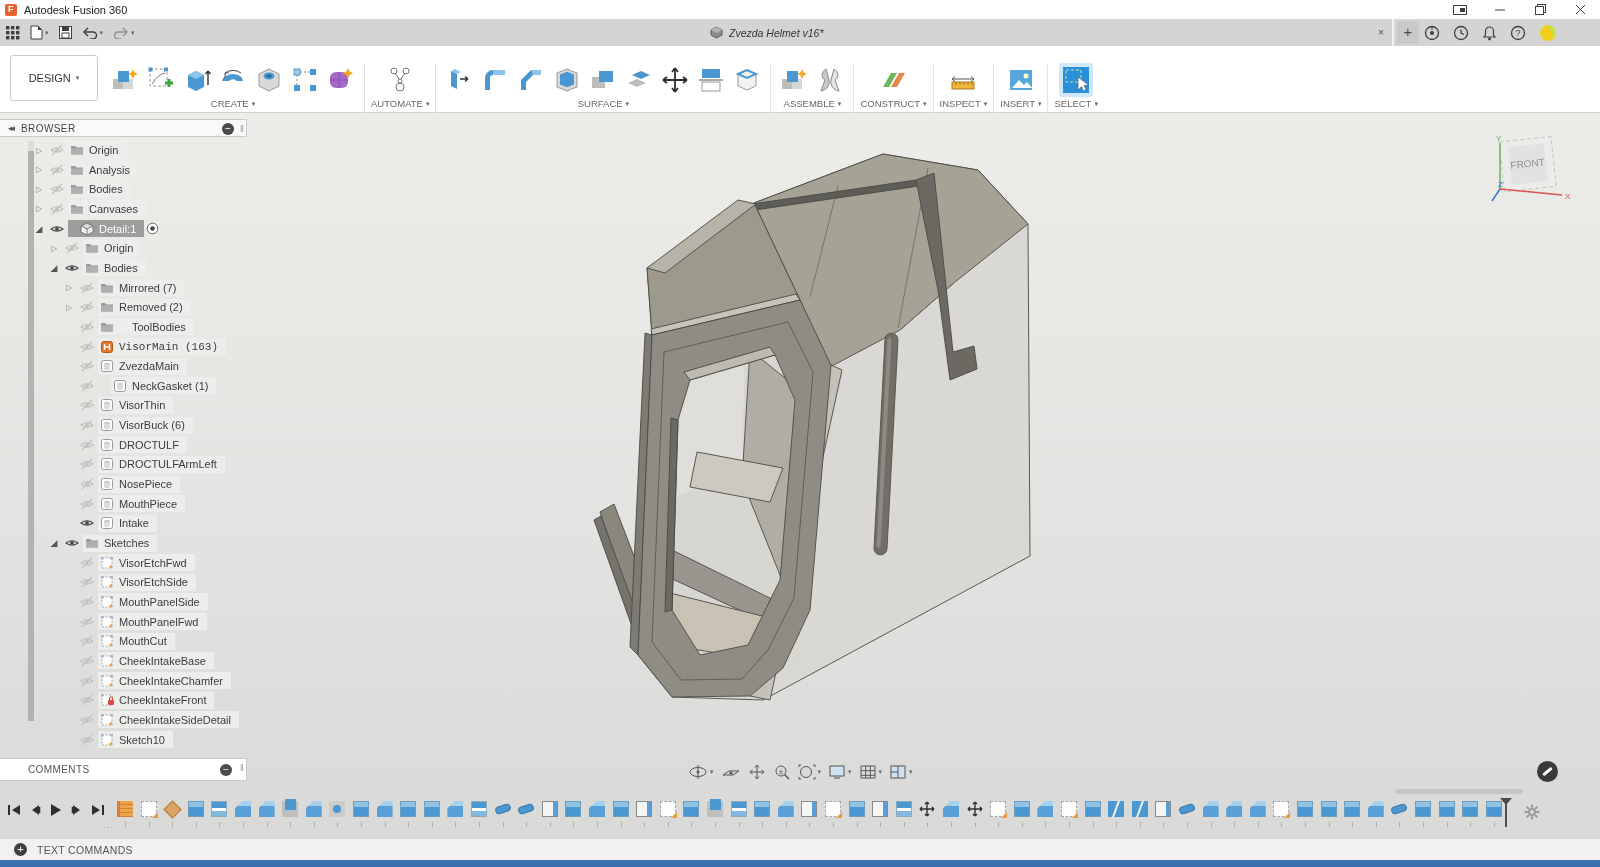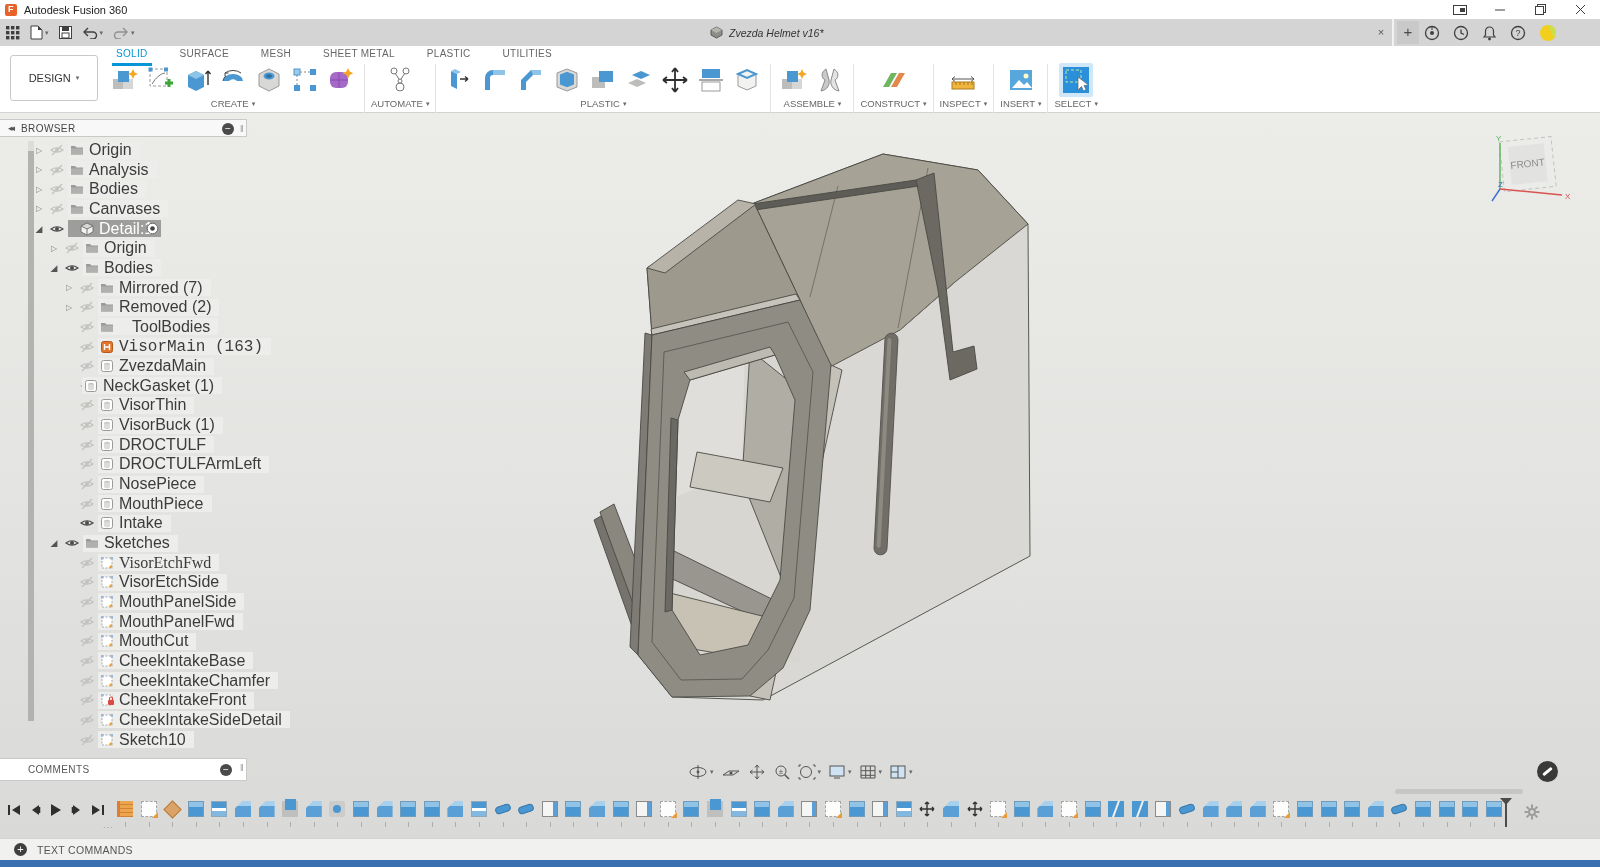--- a/index.html
+++ b/index.html
@@ -53,21 +53,21 @@
   .hdr-grip { position:absolute; right:2px; top:4px; color:#999; font-size:9px; }
   .browser-scroll { position:absolute; left:28px; top:28px; width:6px; height:614px; background:#dcdcda; }
   .browser-scroll .thumb { position:absolute; left:0; top:10px; width:6px; height:570px; background:#b2b2b0; }
   .tree { position:absolute; left:0; top:28px; width:260px; }
   .tree-row { position:absolute; height:18px; display:flex; align-items:center; }
   .tree-arrow { position:absolute; width:12px; text-align:center; font-size:8px; color:#888; }
   .tree-arrow.exp { color:#555; font-size:9px; }
   .tree-eye { position:absolute; width:14px; height:14px; }
   .tree-pill { position:absolute; display:inline-flex; align-items:center; gap:5px; background:#ededec; height:17px; padding:0 8px 0 2px; }
   .tree-pill.sel { background:#9d9d9c;padding-left:12px; }
-  .tree-label { font-size:16px; color:#3c3c3c; white-space:nowrap; }
+  .tree-label { font-size:11px; color:#3c3c3c; white-space:nowrap; }
   .tree-pill.sel .tree-label { color:#ffffff; }
   .tree-radio { position:absolute; width:12px; height:12px; }
 
   
   .viewcube { position:absolute; left:1484px; top:18px; width:90px; height:78px; }
 
   
   .comments-bar { position:absolute; left:0; top:645px; width:247px; height:23px; background:#ffffff; border:1px solid #c9c9c9; border-left:none; display:flex; align-items:center; font-size:10px; color:#555; letter-spacing:.4px; }
   .comments-bar .label { margin-left:28px; }
   .comments-bar .hdr-circle { right:14px; top:5px; }
@@ -247,28 +247,20 @@
           </svg>
         </div>
       </div>
   </div>
 
   <div class="ribbon">
     <div class="design-btn">
       <span>DESIGN</span>
       <span class="caret">▾</span>
     </div>
-    <div class="ribbon-tabs" id="ribbonTabs">
-        <div class="ribbon-tab active"><span class="tabtext">SOLID</span></div>
-        <div class="ribbon-tab"><span class="tabtext">SURFACE</span></div>
-        <div class="ribbon-tab"><span class="tabtext">MESH</span></div>
-        <div class="ribbon-tab"><span class="tabtext">SHEET METAL</span></div>
-        <div class="ribbon-tab"><span class="tabtext">PLASTIC</span></div>
-        <div class="ribbon-tab"><span class="tabtext">UTILITIES</span></div>
-      </div>
     <div class="groups-row" id="groupsRow">
         <div class="rib-group">
           <div class="rib-icons">
             <div class="rib-icon">
               <svg width="30" height="30" viewBox="0 0 30 30">
                 <rect x="3" y="14" width="10" height="10" fill="#bdbdbb"></rect>
                 <rect x="13" y="14" width="10" height="10" fill="#d6d6d4"></rect>
                 <rect x="8" y="6" width="11" height="11" fill="#4a97d2"></rect>
                 <path d="M23,4 l1.6,3.4 3.4,1.6 -3.4,1.6 -1.6,3.4 -1.6,-3.4 -3.4,-1.6 3.4,-1.6 z" fill="#f5a623"></path>
               </svg>
@@ -397,21 +389,21 @@
               </svg>
             </div>
             <div class="rib-icon">
               <svg width="30" height="30" viewBox="0 0 30 30">
                 <path d="M6,9 l9,-4 9,4 v12 l-9,4 -9,-4 z" fill="#f2f2f0" stroke="#9a9a9a"></path>
                 <path d="M6,9 l9,-4 9,4 -9,4 z" fill="none" stroke="#4a97d2" stroke-width="2"></path>
               </svg>
             </div>
           </div>
           <div class="rib-label">
-            <span>PLASTIC</span>
+            <span>SURFACE</span>
             <span class="caret">▾</span>
           </div>
         </div>
         <div class="group-div"></div>
         <div class="rib-group">
           <div class="rib-icons">
             <div class="rib-icon">
               <svg width="30" height="30" viewBox="0 0 30 30">
                 <rect x="3" y="14" width="10" height="10" fill="#bdbdbb"></rect>
                 <rect x="13" y="14" width="10" height="10" fill="#d6d6d4"></rect>
@@ -803,21 +795,21 @@
           </span>
         </div>
         <div class="tree-row" style="top: 235.8px; left: 0px; width: 260px;">
           <span class="tree-eye" style="left: 80px; top: 2px;">
             <svg width="14" height="14" viewBox="0 0 14 14">
               <path d="M1,7 Q7,2.5 13,7 Q7,11.5 1,7 z" fill="none" stroke="#c2c2c0" stroke-width="1.2"></path>
               <circle cx="7" cy="7" r="2" fill="#c2c2c0"></circle>
               <line x1="2" y1="12" x2="12" y2="2" stroke="#c2c2c0" stroke-width="1.2"></line>
             </svg>
           </span>
-          <span class="tree-pill" style="left: 82px;">
+          <span class="tree-pill" style="left: 111px;">
             <span>
               <svg width="14" height="14" viewBox="0 0 14 14">
                 <rect x="1.5" y="1.5" width="11" height="11" rx="2" fill="#ffffff" stroke="#9a9a98"></rect>
                 <ellipse cx="7" cy="5.5" rx="3" ry="1.8" fill="#c5c5c3"></ellipse>
                 <path d="M4,5.5 v4 a3,1.8 0 0 0 6,0 v-4" fill="#dcdcda" stroke="none"></path>
               </svg>
             </span>
             <span class="tree-label">NeckGasket (1)</span>
           </span>
         </div>
@@ -849,21 +841,21 @@
             </svg>
           </span>
           <span class="tree-pill" style="left: 98px;">
             <span>
               <svg width="14" height="14" viewBox="0 0 14 14">
                 <rect x="1.5" y="1.5" width="11" height="11" rx="2" fill="#ffffff" stroke="#9a9a98"></rect>
                 <ellipse cx="7" cy="5.5" rx="3" ry="1.8" fill="#c5c5c3"></ellipse>
                 <path d="M4,5.5 v4 a3,1.8 0 0 0 6,0 v-4" fill="#dcdcda" stroke="none"></path>
               </svg>
             </span>
-            <span class="tree-label">VisorBuck (1)</span>
+            <span class="tree-label">VisorBuck (6)</span>
           </span>
         </div>
         <div class="tree-row" style="top: 294.75px; left: 0px; width: 260px;">
           <span class="tree-eye" style="left: 80px; top: 2px;">
             <svg width="14" height="14" viewBox="0 0 14 14">
               <path d="M1,7 Q7,2.5 13,7 Q7,11.5 1,7 z" fill="none" stroke="#c2c2c0" stroke-width="1.2"></path>
               <circle cx="7" cy="7" r="2" fill="#c2c2c0"></circle>
               <line x1="2" y1="12" x2="12" y2="2" stroke="#c2c2c0" stroke-width="1.2"></line>
             </svg>
           </span>
@@ -972,21 +964,21 @@
           </span>
         </div>
         <div class="tree-row" style="top: 412.65px; left: 0px; width: 260px;">
           <span class="tree-eye" style="left: 80px; top: 2px;">
             <svg width="14" height="14" viewBox="0 0 14 14">
               <path d="M1,7 Q7,2.5 13,7 Q7,11.5 1,7 z" fill="none" stroke="#c2c2c0" stroke-width="1.2"></path>
               <circle cx="7" cy="7" r="2" fill="#c2c2c0"></circle>
               <line x1="2" y1="12" x2="12" y2="2" stroke="#c2c2c0" stroke-width="1.2"></line>
             </svg>
           </span>
-          <span class="tree-pill" style="left: 98px; font-family: Liberation Serif, serif;">
+          <span class="tree-pill" style="left: 98px;">
             <span>
               <svg width="14" height="14" viewBox="0 0 14 14">
                 <rect x="2" y="2" width="10" height="10" fill="#ffffff" stroke="#aaaaa8" stroke-dasharray="2 1.5"></rect>
                 <rect x="1" y="1" width="2.5" height="2.5" fill="#9ab6d8"></rect>
                 <rect x="10.5" y="1" width="2.5" height="2.5" fill="#9ab6d8"></rect>
                 <path d="M12.5,12.5 l-4,-1 3,-3 z" fill="#f0a13c"></path>
               </svg>
             </span>
             <span class="tree-label">VisorEtchFwd</span>
           </span>

